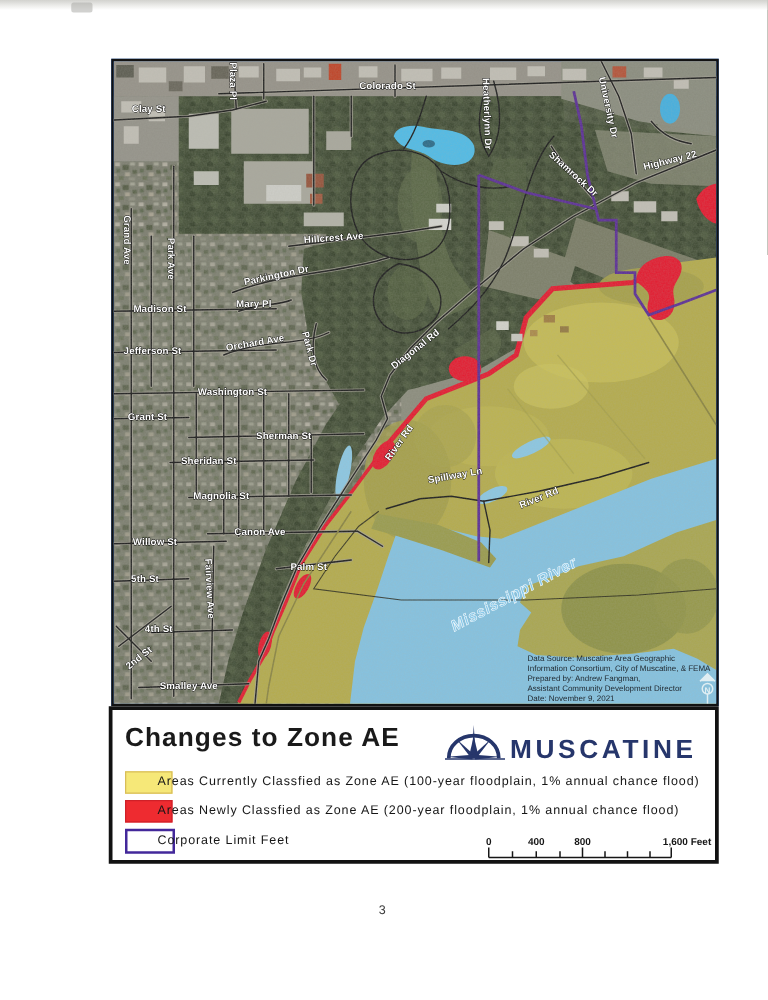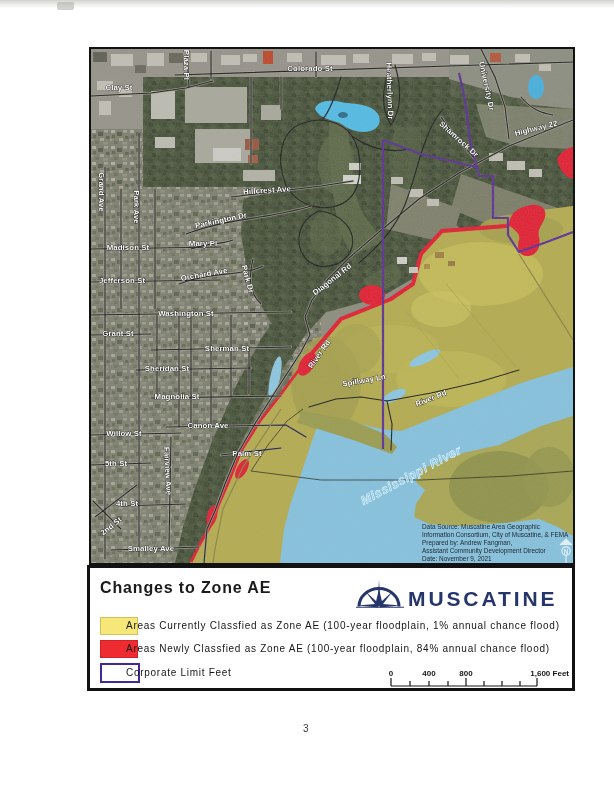--- a/index.html
+++ b/index.html
@@ -4,21 +4,21 @@
 <style>
   html{overflow:hidden;}
   html,body{margin:0;padding:0;}
   body{width:614px;height:800px;background:#ffffff;position:relative;overflow:hidden;
        font-family:"Liberation Sans", sans-serif;}
   #topband{position:absolute;left:0;top:0;width:614px;height:8px;
     background:linear-gradient(180deg,#d2d2ce 0%,#ececea 55%,#ffffff 100%);}
   #topsmudge{position:absolute;left:57px;top:2px;width:17px;height:8px;background:#a3a39f;opacity:.5;border-radius:2px;}
   #mapwrap{position:absolute;left:89px;top:47px;width:486px;height:518px;border:2px solid #121212;box-sizing:border-box;background:#3b82f6;}
   #legend{position:absolute;left:87px;top:565px;width:488px;height:126px;border:3px solid #121212;box-sizing:border-box;background:#fff;}
-  .ltitle{position:absolute;left:10px;top:11px;font-size:16px;font-weight:bold;color:#1a1a1a;letter-spacing:0.85px;}
+  .ltitle{position:absolute;left:10px;top:11px;font-size:21px;font-weight:bold;color:#1a1a1a;letter-spacing:0.85px;}
   .sw{position:absolute;left:10px;width:36px;height:16px;}
   .sw1{top:49px;background:#f6e878;border:1px solid #d8bd59;}
   .sw2{top:72px;background:#ee2b30;border:1px solid #d02028;}
   .sw3{top:95px;background:#fff;border:2.5px solid #43289a;}
   .lrow{position:absolute;left:36px;font-size:10px;color:#161616;letter-spacing:0.72px;white-space:nowrap;}
   .lr1{top:52px;}
   .lr2{top:75px;}
   .lr3{top:99px;}
   #pageno{position:absolute;left:303px;top:723px;font-size:10px;color:#3a3a3a;}
   #logo{position:absolute;left:266px;top:9px;width:212px;height:42px;}
@@ -378,21 +378,21 @@
       <path d="M37,14 L23.8,26 L25.8,28.6 Z"></path>
       <path d="M1.5,28.4 L22,26.8 L22,30.6 Z"></path>
       <path d="M44.5,28.4 L24,26.8 L24,30.6 Z"></path>
     </g>
     <text x="52" y="29" font-family="Liberation Sans, sans-serif" font-size="21" font-weight="bold" fill="#26366b" letter-spacing="2.9">MUSCATINE</text>
   </svg>
   <div class="sw sw1"></div>
     <div class="sw sw2"></div>
     <div class="sw sw3"></div>
   <div class="lrow lr1">Areas Currently Classfied as Zone AE (100-year floodplain, 1% annual chance flood)</div>
-  <div class="lrow lr2">Areas Newly Classfied as Zone AE (100-year floodplain, 84% annual chance flood)</div>
+  <div class="lrow lr2">Areas Newly Classfied as Zone AE (200-year floodplain, 1% annual chance flood)</div>
   <div class="lrow lr3">Corporate Limit Feet</div>
   <svg style="position:absolute;left:298px;top:97px;" width="184" height="30" viewBox="0 0 184 30">
     <g font-family="Liberation Sans, sans-serif" font-size="8" font-weight="bold" fill="#161616">
       <text x="3" y="11" text-anchor="middle">0</text>
       <text x="41" y="11" text-anchor="middle">400</text>
       <text x="78" y="11" text-anchor="middle">800</text>
       <text x="181" y="11" text-anchor="end">1,600 Feet</text>
     </g>
     <g stroke="#161616" stroke-width="1.2" fill="none">
       <path d="M3,21 L149,21"></path>

